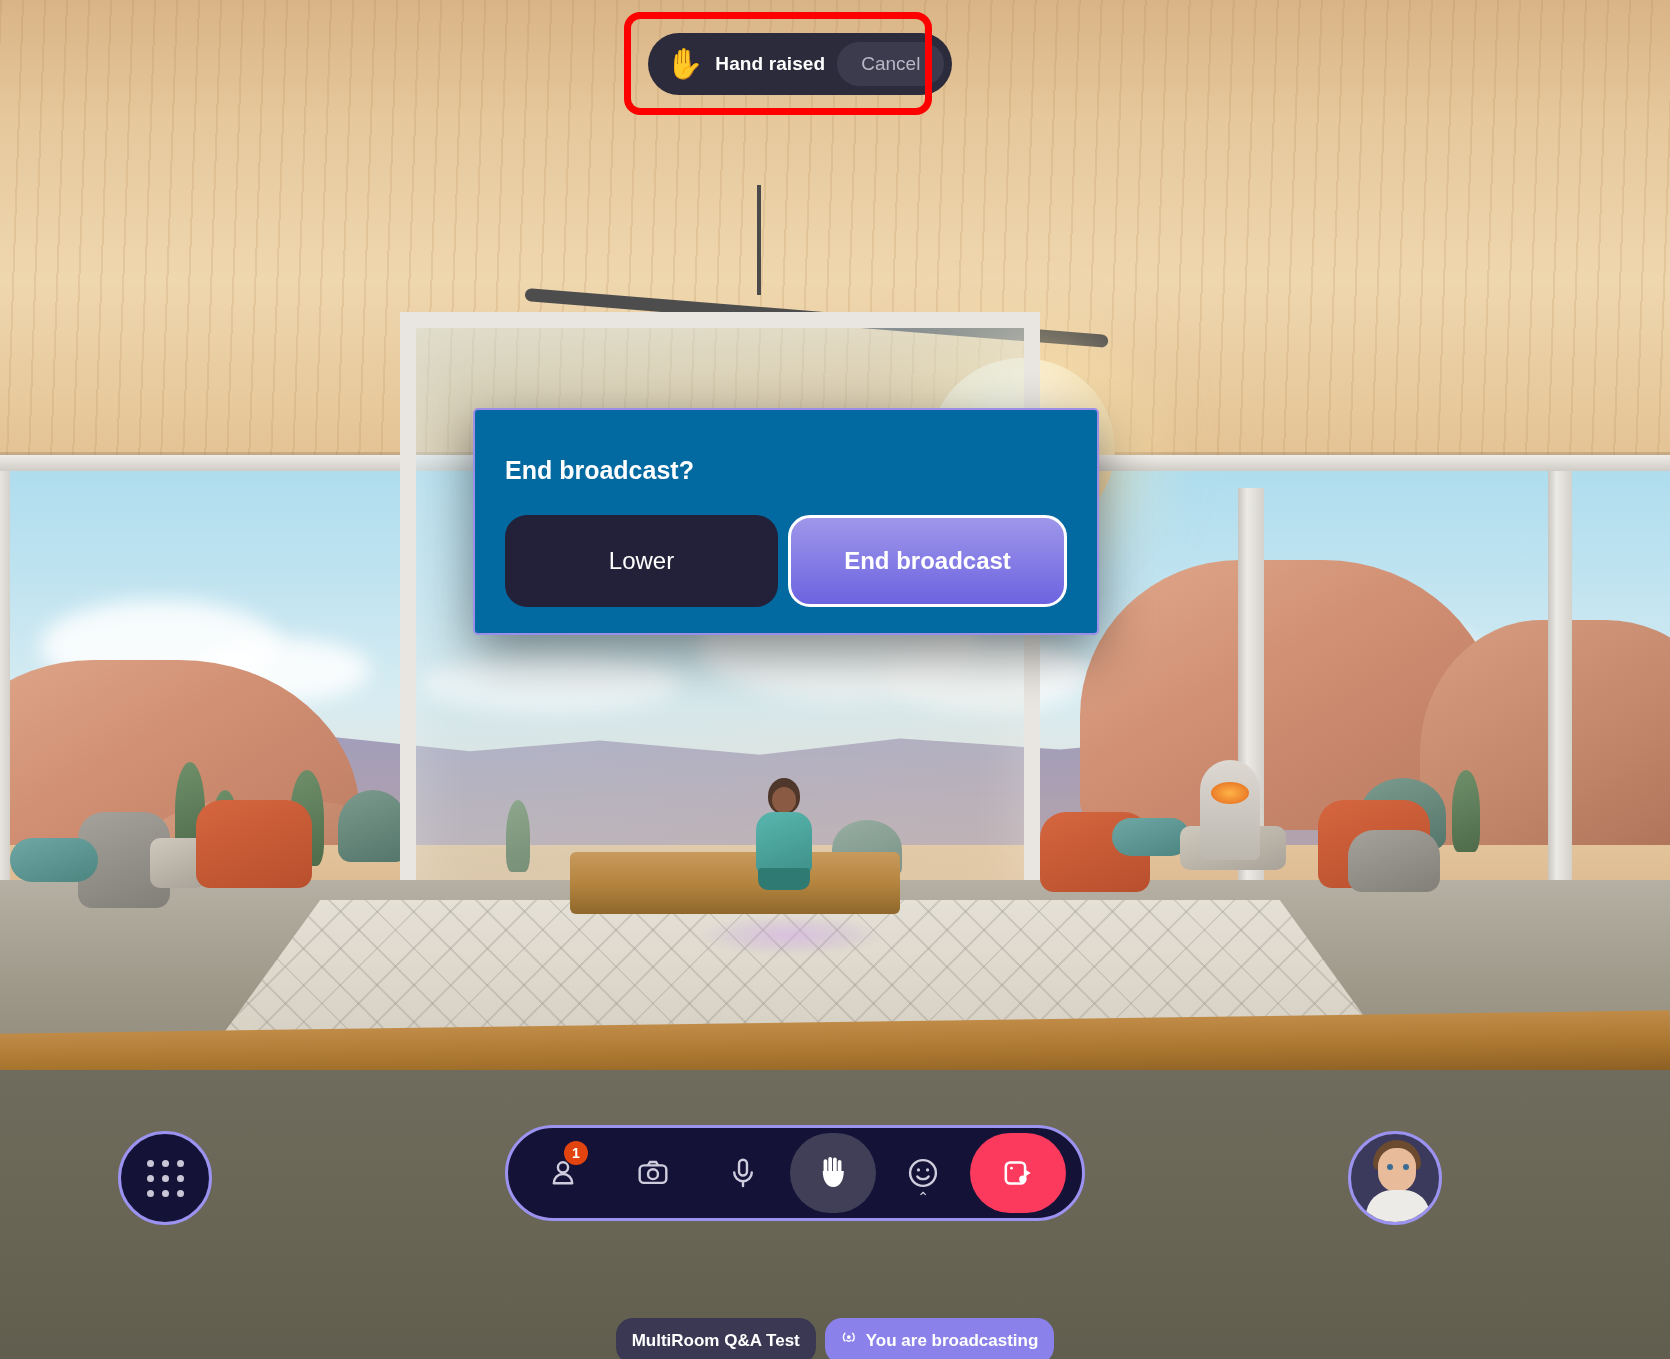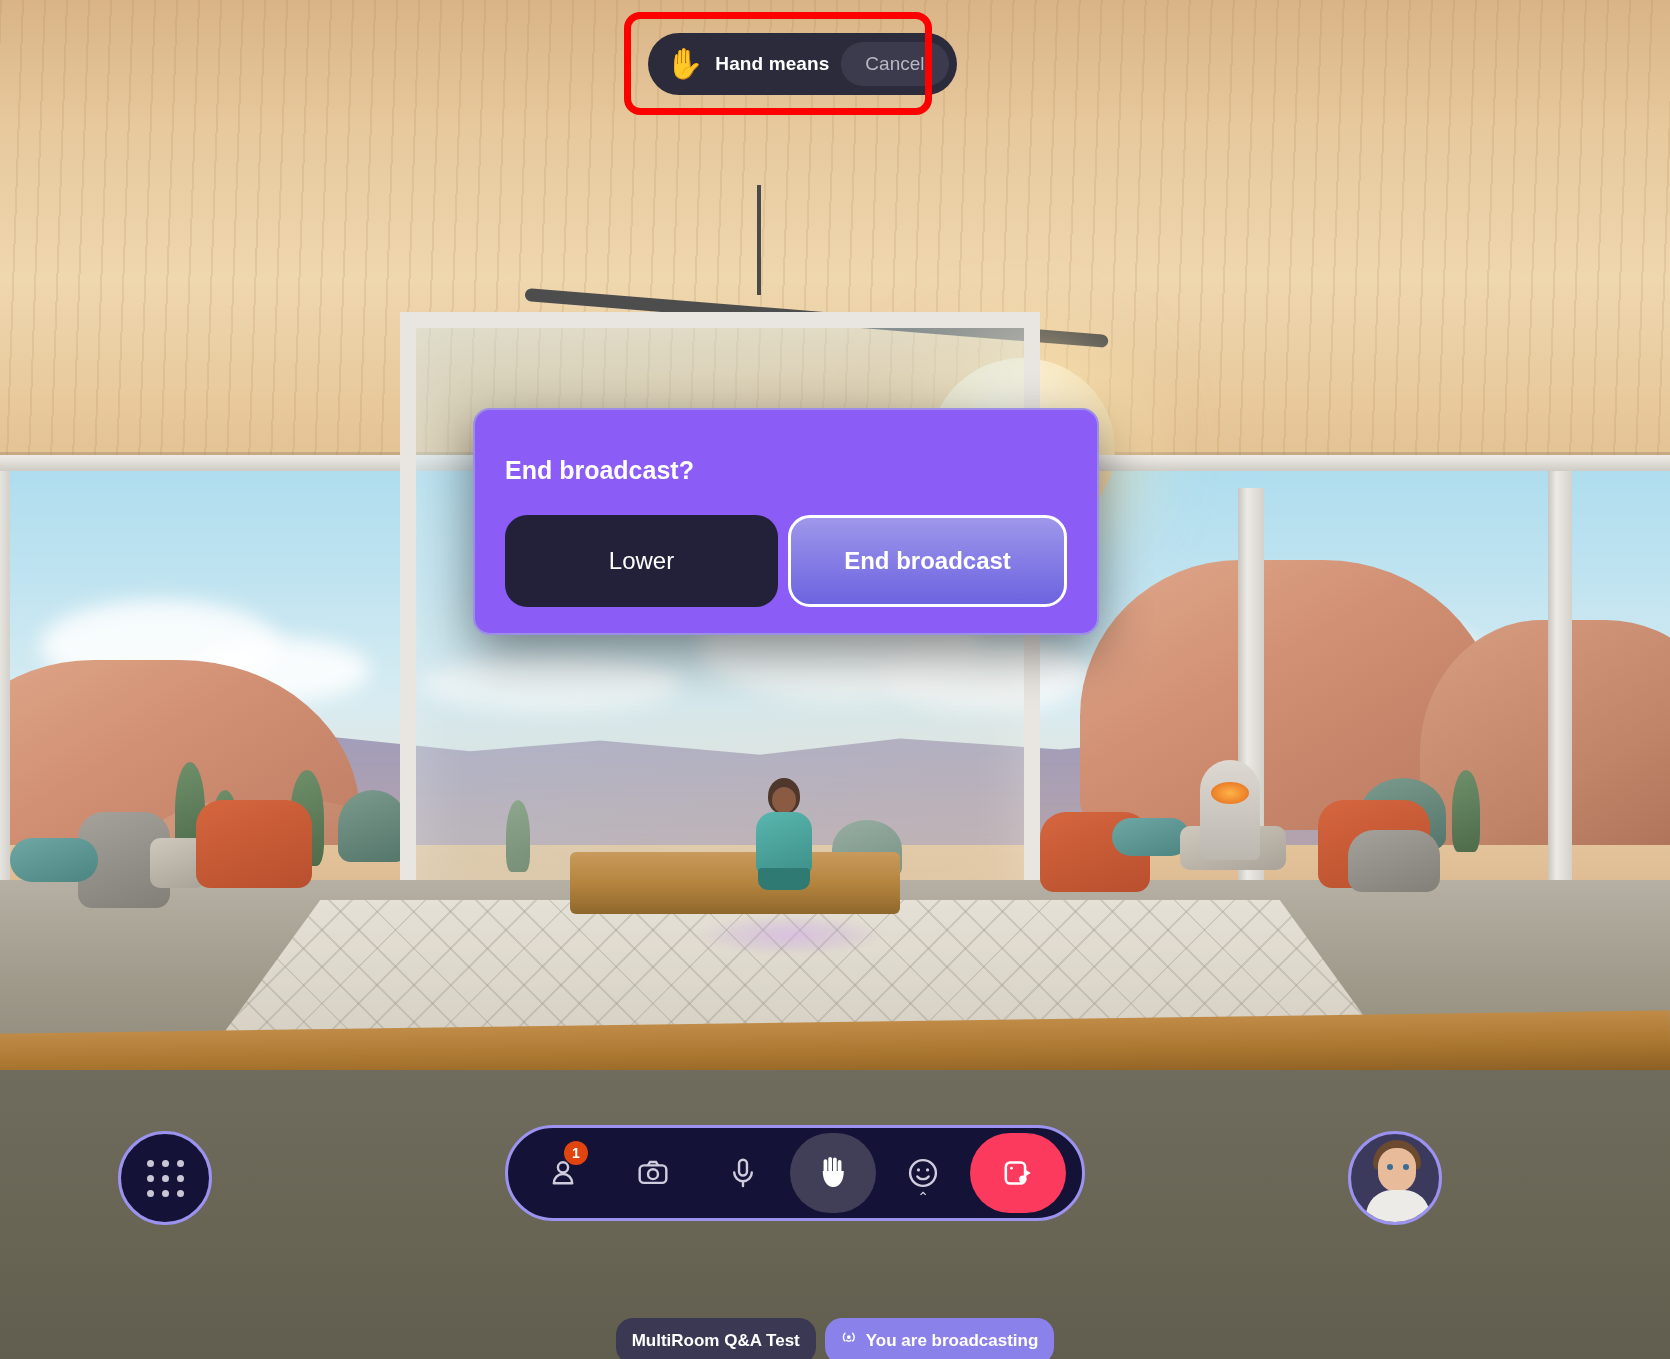--- a/index.html
+++ b/index.html
@@ -170,21 +170,21 @@
   .hand-toast-label { color: #fff; font-size: 19px; font-weight: bold; letter-spacing: .1px; }
   .lower-btn {
     background: #3c3b4d; border: none; border-radius: 24px;
     color: #b9b7c4; font-size: 19px; font-family: "Liberation Sans", sans-serif;
     padding: 11px 24px; cursor: pointer;
   }
 
   
   .dialog {
     position: absolute; left: 473px; top: 408px; width: 626px;
-    background: #8b5cf6; border: 2px solid #9b8fe8; border-radius: 17px;
+    background: #0369a1; border: 2px solid #9b8fe8; border-radius: 5px;
     box-shadow: 0 18px 50px rgba(0,0,0,.45);
     padding: 46px 30px 26px 30px;
   }
   .dialog-title {
     color: #ffffff; font-size: 25px; font-weight: bold; margin-bottom: 30px;
   }
   .dialog-body {
     color: #ffffff; font-size: 24px; font-weight: bold; line-height: 1.31;
     margin-bottom: 46px; max-width: 540px;
   }
@@ -325,21 +325,21 @@
     <div class="npc-head"></div>
       <div class="npc-face"></div>
     <div class="npc-body"></div>
       <div class="npc-skirt"></div>
   </div>
   <div class="glow-ring"></div>
 </div>
 
 <div class="hand-toast">
   <span class="hand-emoji">✋</span>
-  <span class="hand-toast-label">Hand means</span>
+  <span class="hand-toast-label">Hand raised</span>
   <button class="lower-btn">Cancel</button>
 </div>
 <div class="highlight-box"></div>
 
 <div class="dialog">
   <div class="dialog-title">End broadcast?</div>
   <div class="dialog-actions">
     <button class="btn btn-cancel">Lower</button>
     <button class="btn btn-danger">End broadcast</button>
   </div>

